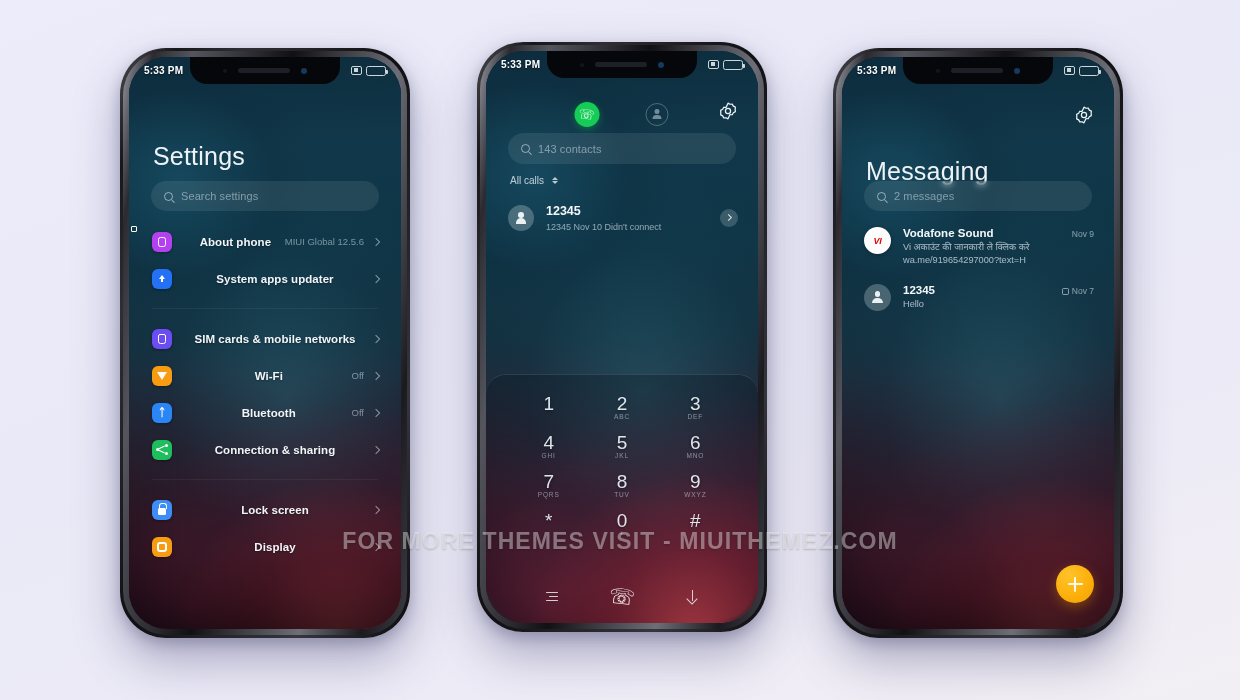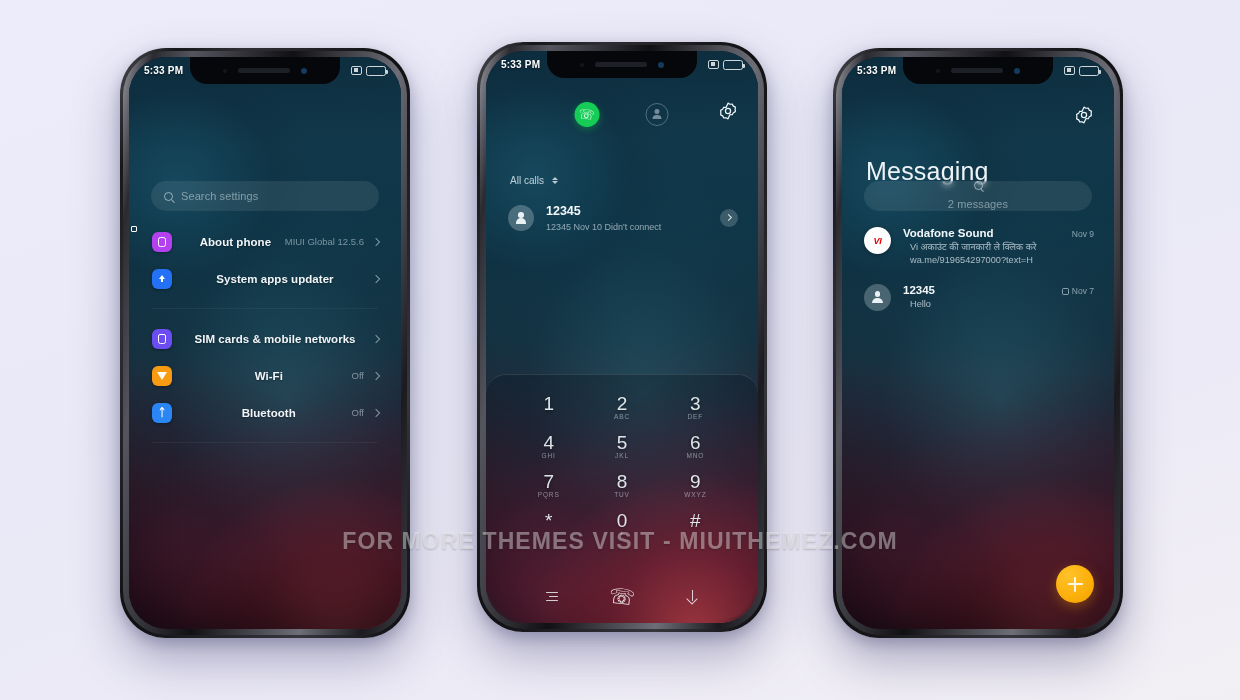--- a/index.html
+++ b/index.html
@@ -290,40 +290,40 @@
   .down-arrow i { position: absolute; left: 5.4px; top: 0; width: 1.4px; height: 11px; background: rgba(240,246,250,0.82); }
   .down-arrow b {
     position: absolute; left: 2px; bottom: 0.5px; width: 8px; height: 8px;
     border-left: 1.4px solid rgba(240,246,250,0.82); border-bottom: 1.4px solid rgba(240,246,250,0.82);
     transform: rotate(-45deg);
   }
 
   
   #phone-3 .gear { top: 48px; right: 20px; }
   #phone-3 .page-title { position: absolute; top: 100px; left: 0; }
-  #phone-3 .searchbar { top: 124px; flex-direction: column; }
+  #phone-3 .searchbar { top: 124px; }
 
   .msg-list { position: absolute; top: 162px; left: 0; right: 0; }
   .msg-row { display: flex; padding: 8px 20px 8px 22px; }
   .msg-av {
     width: 27px; height: 27px; border-radius: 50%; flex: none; margin-right: 12px;
     display: flex; align-items: center; justify-content: center;
   }
   .msg-av.vi { background: #fdfdfd; box-shadow: 0 1px 4px rgba(0,0,0,0.3); }
   .msg-av.vi span { color: #e60000; font-size: 9px; font-weight: bold; font-style: italic; letter-spacing: -0.3px; }
   .msg-av.gen { background: rgba(235,242,246,0.26); }
   .msg-body { flex: 1; min-width: 0; }
   .msg-head { display: flex; align-items: baseline; }
   .msg-name { color: #f2f7fa; font-size: 11.5px; font-weight: bold; flex: 1; }
   .msg-date { color: rgba(214,228,236,0.60); font-size: 8.5px; white-space: nowrap; }
   .msg-date .sim-ic {
     display: inline-block; width: 7px; height: 7px; border: 1px solid rgba(214,228,236,0.6);
     border-radius: 1.5px; margin-right: 3px; vertical-align: -1px;
   }
-  .msg-prev { color: rgba(220,231,238,0.74); font-size: 9.2px; line-height: 1.45; margin-top: 2px; word-break: break-word; margin-left: 7px; }
+  .msg-prev { color: rgba(220,231,238,0.74); font-size: 9.2px; line-height: 1.45; margin-top: 2px; word-break: break-word; }
 
   .fab {
     position: absolute; right: 20px; bottom: 26px;
     width: 38px; height: 38px; border-radius: 50%;
     background: radial-gradient(circle at 35% 28%, #ffc32a 0%, #fcb00c 55%, #f1a200 100%);
     display: flex; align-items: center; justify-content: center;
     box-shadow: 0 4px 12px rgba(190,120,0,0.45);
     z-index: 18;
   }
   .fab .plus { position: relative; width: 15px; height: 15px; }
@@ -355,20 +355,21 @@
         <span class="battery"><span class="fill"></span></span>
       </span>
     </div>
     <div class="notch">
       <span class="dot-s"></span>
         <span class="speaker"></span>
         <span class="cam"></span>
     </div>
 
     <div class="screen">
+      <div class="page-title">Settings</div>
 
       <div class="searchbar">
         <span class="mag"></span>
         <span class="ph">Search settings</span>
       </div>
 
       <div class="settings-list">
         <div class="set-group">
           <div class="set-row">
             <span class="set-ico" style="background:#b341f0">
@@ -411,25 +412,55 @@
             <span class="chev"></span>
           </div>
           <div class="set-row">
             <span class="set-ico" style="background:#2a85f5">
                 <span class="g-bt">ᛏ</span>
               </span>
             <span class="set-label">Bluetooth</span>
             <span class="set-value">Off</span>
             <span class="chev"></span>
           </div>
+          <div class="set-row">
+            <span class="set-ico" style="background:#1ebd5e">
+                <span class="g-share">
+                  <i></i>
+                  <i></i>
+                  <i></i>
+                  <b></b>
+                  <b></b>
+                </span>
+              </span>
+            <span class="set-label">Connection &amp; sharing</span>
+            <span class="set-value"></span>
+            <span class="chev"></span>
+          </div>
         </div>
 
         <div class="set-divider"></div>
 
         <div class="set-group">
+          <div class="set-row">
+            <span class="set-ico" style="background:#3e8df5">
+                <span class="g-lock"></span>
+              </span>
+            <span class="set-label">Lock screen</span>
+            <span class="set-value"></span>
+            <span class="chev"></span>
+          </div>
+          <div class="set-row">
+            <span class="set-ico" style="background:#f79b12">
+                <span class="g-display"></span>
+              </span>
+            <span class="set-label">Display</span>
+            <span class="set-value"></span>
+            <span class="chev"></span>
+          </div>
         </div>
       </div>
     </div>
   </div>
 </div>
 
 <div class="phone" id="phone-2">
   <div class="phone-inner">
     <div class="wallpaper"></div>
 
@@ -458,20 +489,24 @@
             </span>
           </div>
         <div class="gear">
           <svg viewBox="0 0 24 24" width="20" height="20">
             <path d="M12 2.6l2.4 1.3 2.7-.2 1.3 2.4 2.4 1.3-.2 2.7.2 2.7-2.4 1.3-1.3 2.4-2.7-.2L12 21.4l-2.4-1.3-2.7.2-1.3-2.4-2.4-1.3.2-2.7-.2-2.7 2.4-1.3 1.3-2.4 2.7.2z" fill="none" stroke="#edf3f7" stroke-width="1.5" stroke-linejoin="round"></path>
             <circle cx="12" cy="12" r="3.1" fill="none" stroke="#edf3f7" stroke-width="1.5"></circle>
           </svg>
         </div>
       </div>
 
+      <div class="searchbar">
+        <span class="mag"></span>
+        <span class="ph">143 contacts</span>
+      </div>
 
       <div class="allcalls">
         <span>All calls</span>
         <span class="sortarrows">
             <i></i>
             <i></i>
           </span>
       </div>
 
       <div class="call-row">

